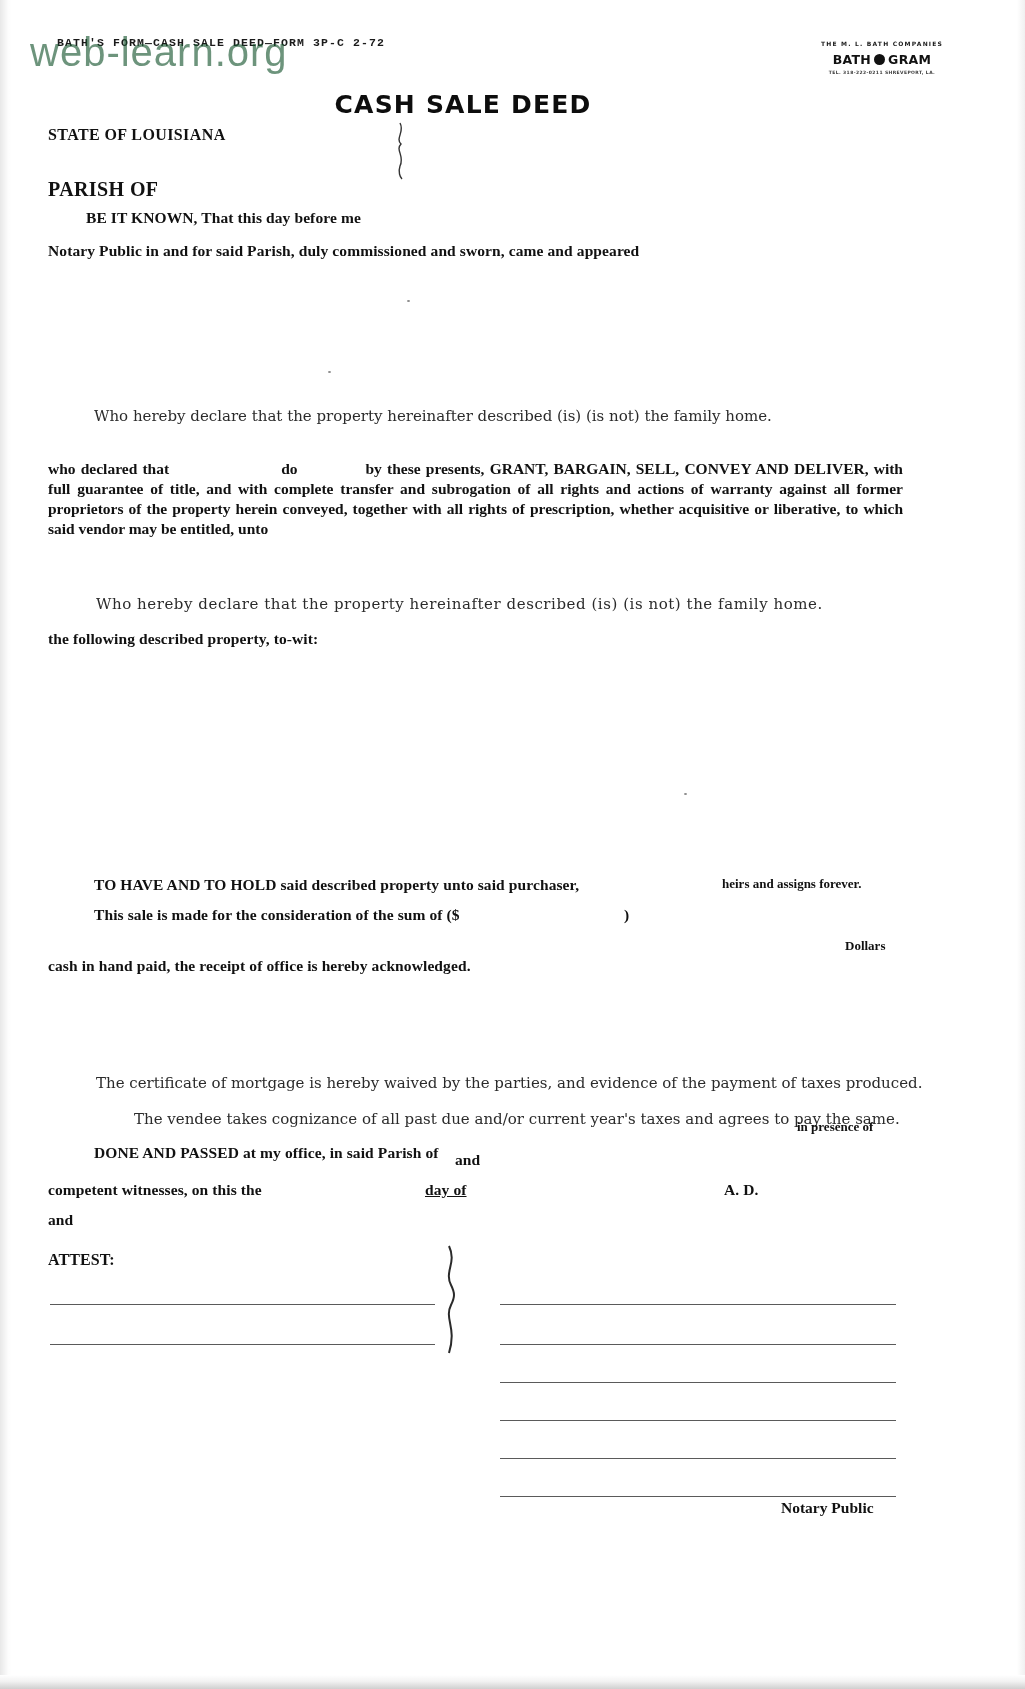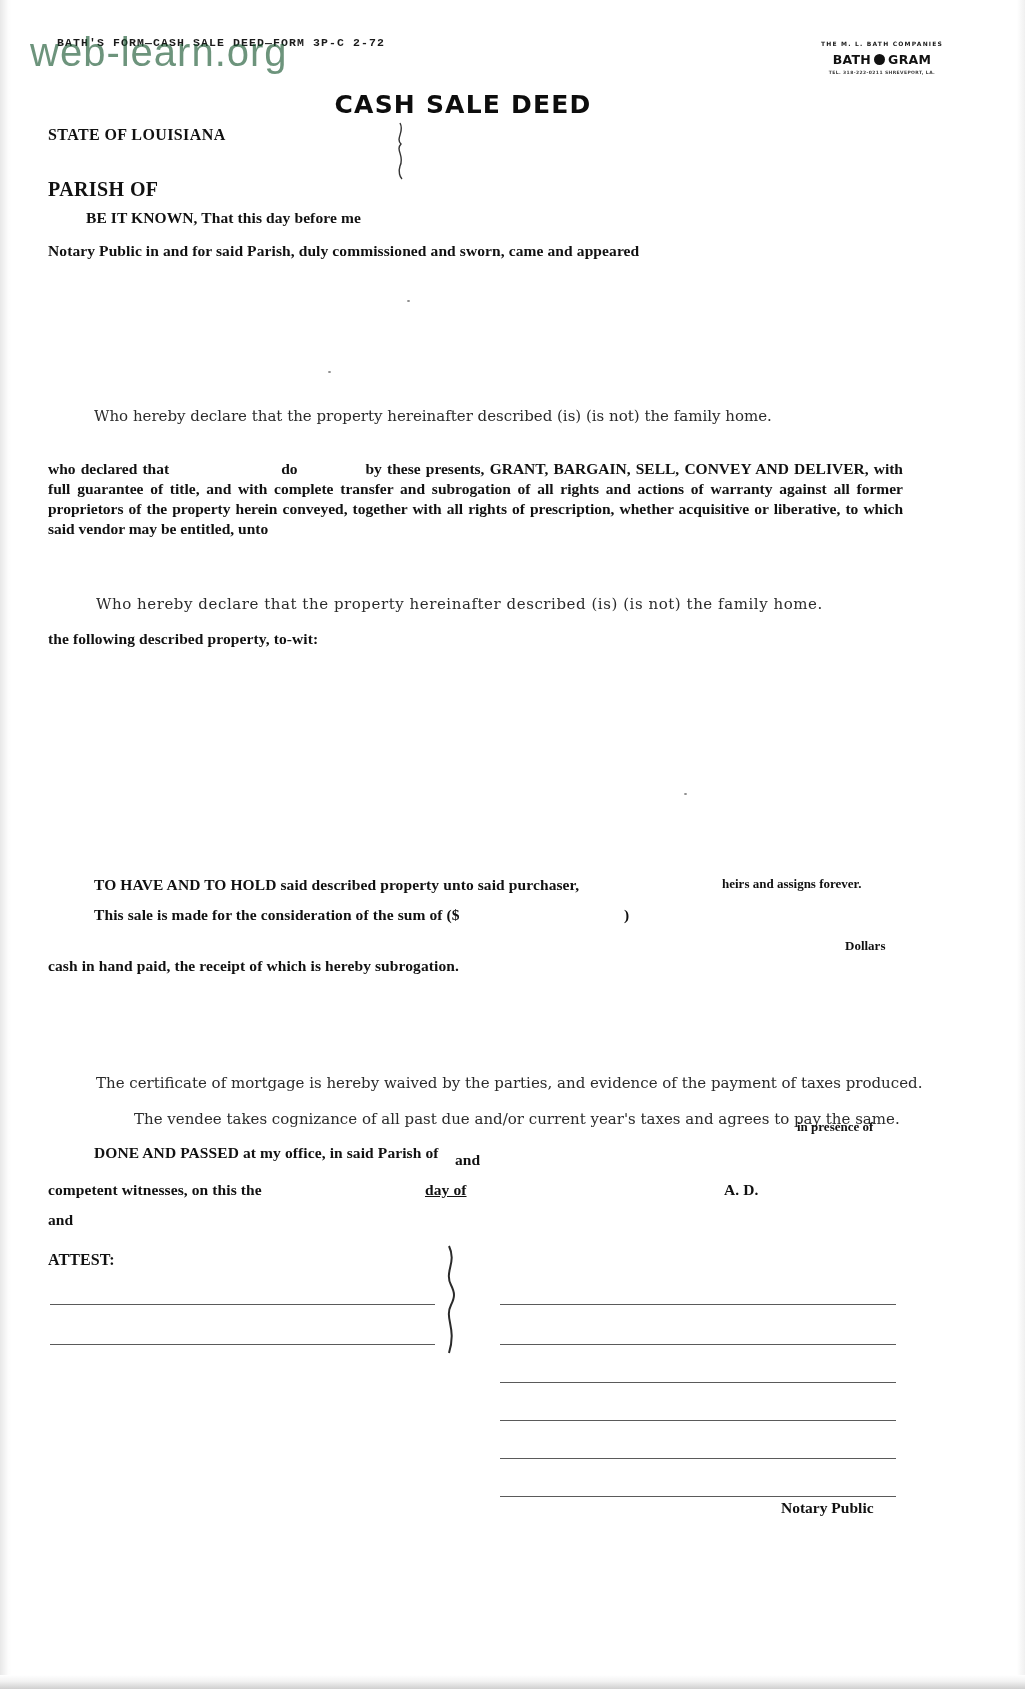--- a/index.html
+++ b/index.html
@@ -279,21 +279,21 @@
   <div class="speck" style="left:684px; top:793px; width:3px; height:2px;"></div>
 
   <div class="bodytext" style="left:94px; top:876px;">TO HAVE AND TO HOLD said described property unto said purchaser,</div>
   <div class="right-frag" style="left:722px; top:876px;">heirs and assigns forever.</div>
 
   <div class="bodytext" style="left:94px; top:906px;">This sale is made for the consideration of the sum of ($</div>
   <div class="bodytext" style="left:624px; top:906px;">)</div>
 
   <div class="right-frag" style="left:845px; top:938px;">Dollars</div>
 
-  <div class="bodytext" style="left:48px; top:957px;">cash in hand paid, the receipt of which is hereby subrogation.</div>
+  <div class="bodytext" style="left:48px; top:957px;">cash in hand paid, the receipt of office is hereby acknowledged.</div>
 
   <div class="declare-line" style="left:96px; top:1074px;">The certificate of mortgage is hereby waived by the parties, and evidence of the payment of taxes produced.</div>
 
   <div class="declare-line" style="left:96px; top:1110px;margin-left:38px;">The vendee takes cognizance of all past due and/or current year's taxes and agrees to pay the same.</div>
 
   <div class="bodytext" style="left:94px; top:1144px;">DONE AND PASSED at my office, in said Parish of</div>
   <div class="right-frag" style="left:797px; top:1119px;">in presence of</div>
 
   <div class="bodytext" style="left:455px; top:1151px;">and</div>
 

